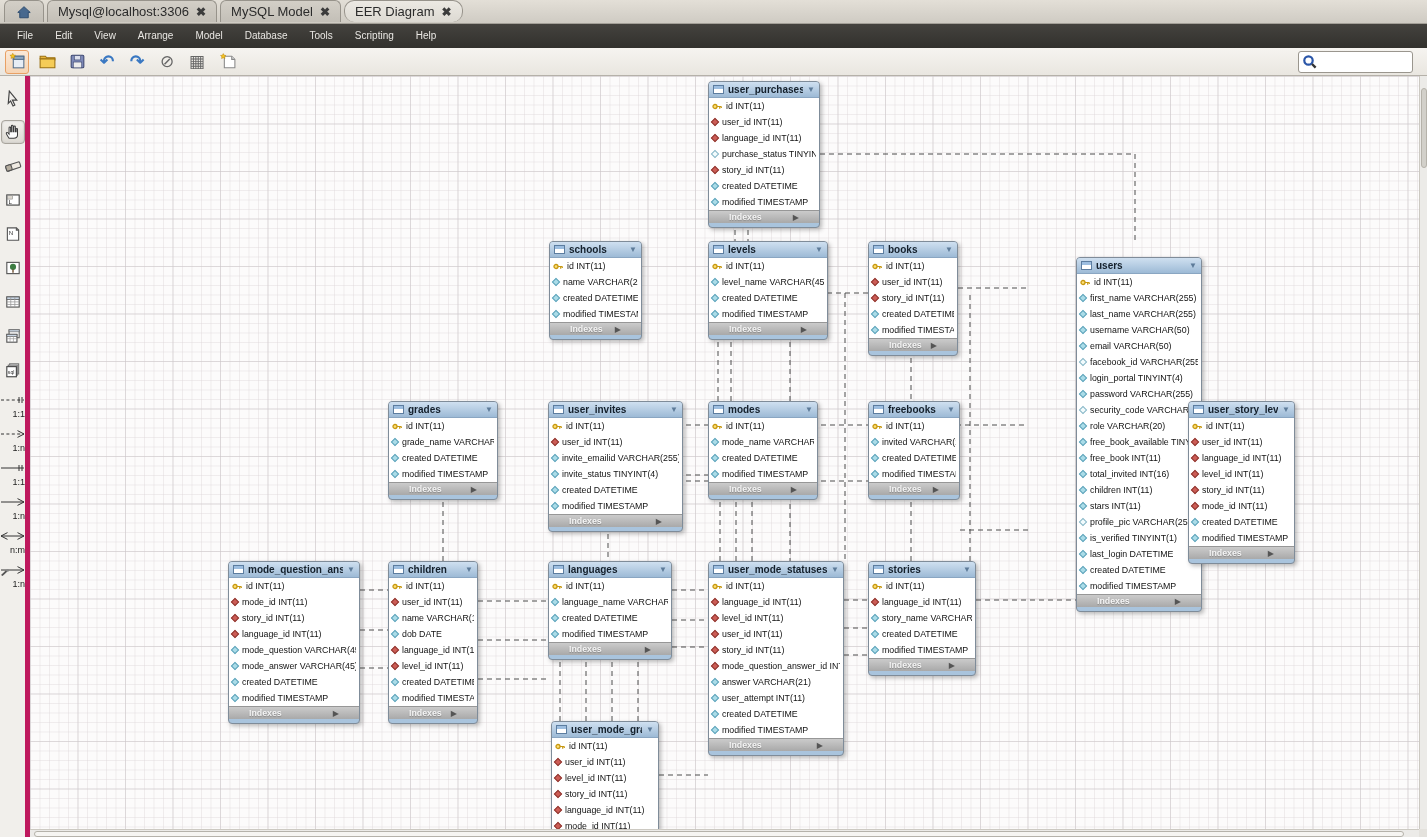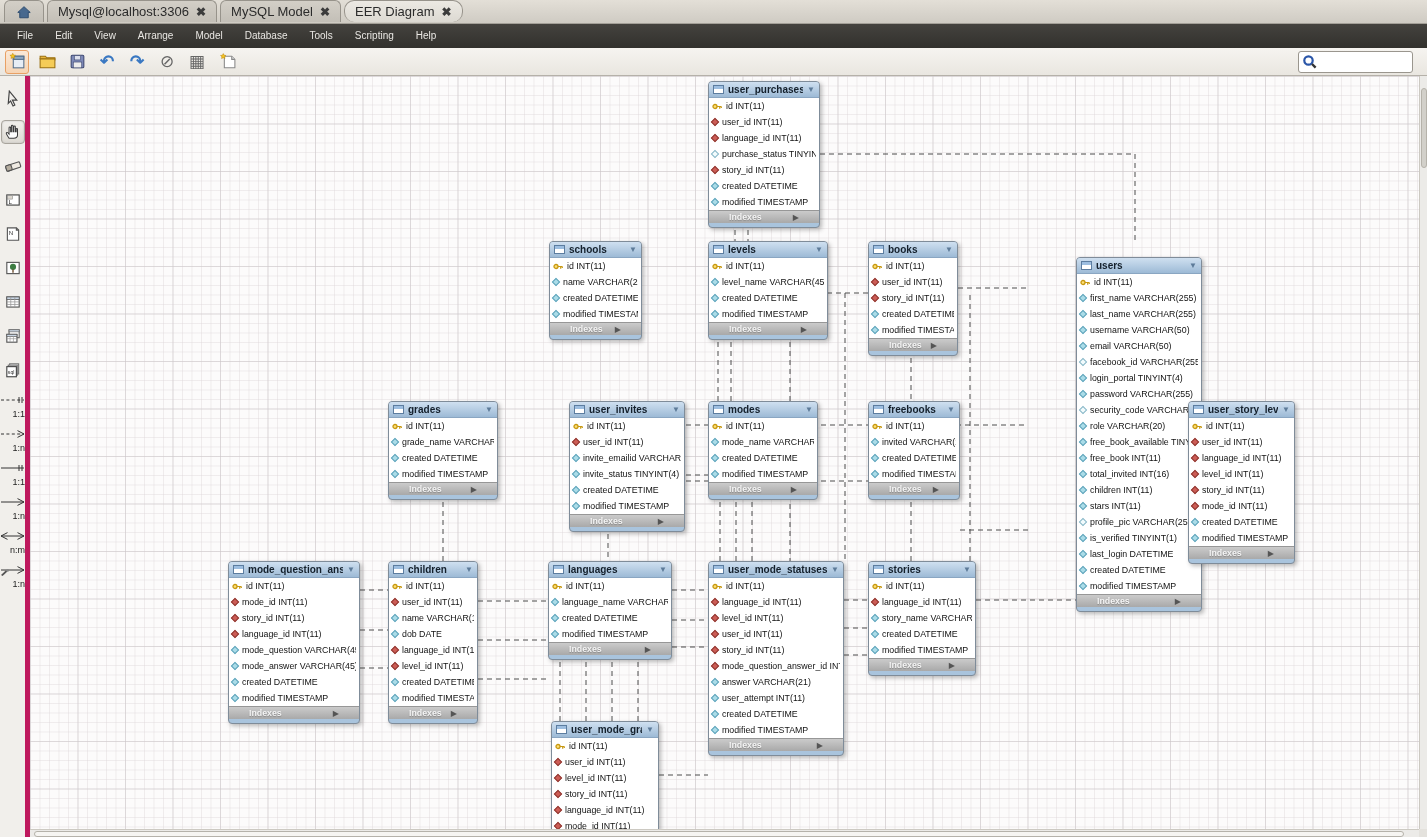--- a/index.html
+++ b/index.html
@@ -591,21 +591,21 @@
         <div class="ent-row">
           <span class="ci d d-nn"></span>
           <span class="ctext">modified TIMESTAMP</span>
         </div>
       </div>
       <div class="ent-f">
         <span class="ftext">Indexes</span>
         <span class="farrow">▶</span>
       </div>
     </div>
-    <div class="ent" style="left: 518px; top: 325px; width: 116px; margin-left: 21px;">
+    <div class="ent" style="left: 518px; top: 325px; width: 135px;">
       <div class="ent-h">
         <span class="tbl-ico"></span>
         <span class="tname">user_invites</span>
         <span class="arrow">▼</span>
       </div>
       <div class="ent-body">
         <div class="ent-row">
           <svg class="ci" width="10" height="9" viewBox="0 0 10 9">
             <circle cx="3" cy="4.5" r="2" fill="#ffe27a" stroke="#c79810" stroke-width="1.3"></circle>
             <path d="M5 4.5h4.3M7.7 4.5v2.2M9.3 4.5v1.6" stroke="#c79810" stroke-width="1.2" fill="none"></path>

